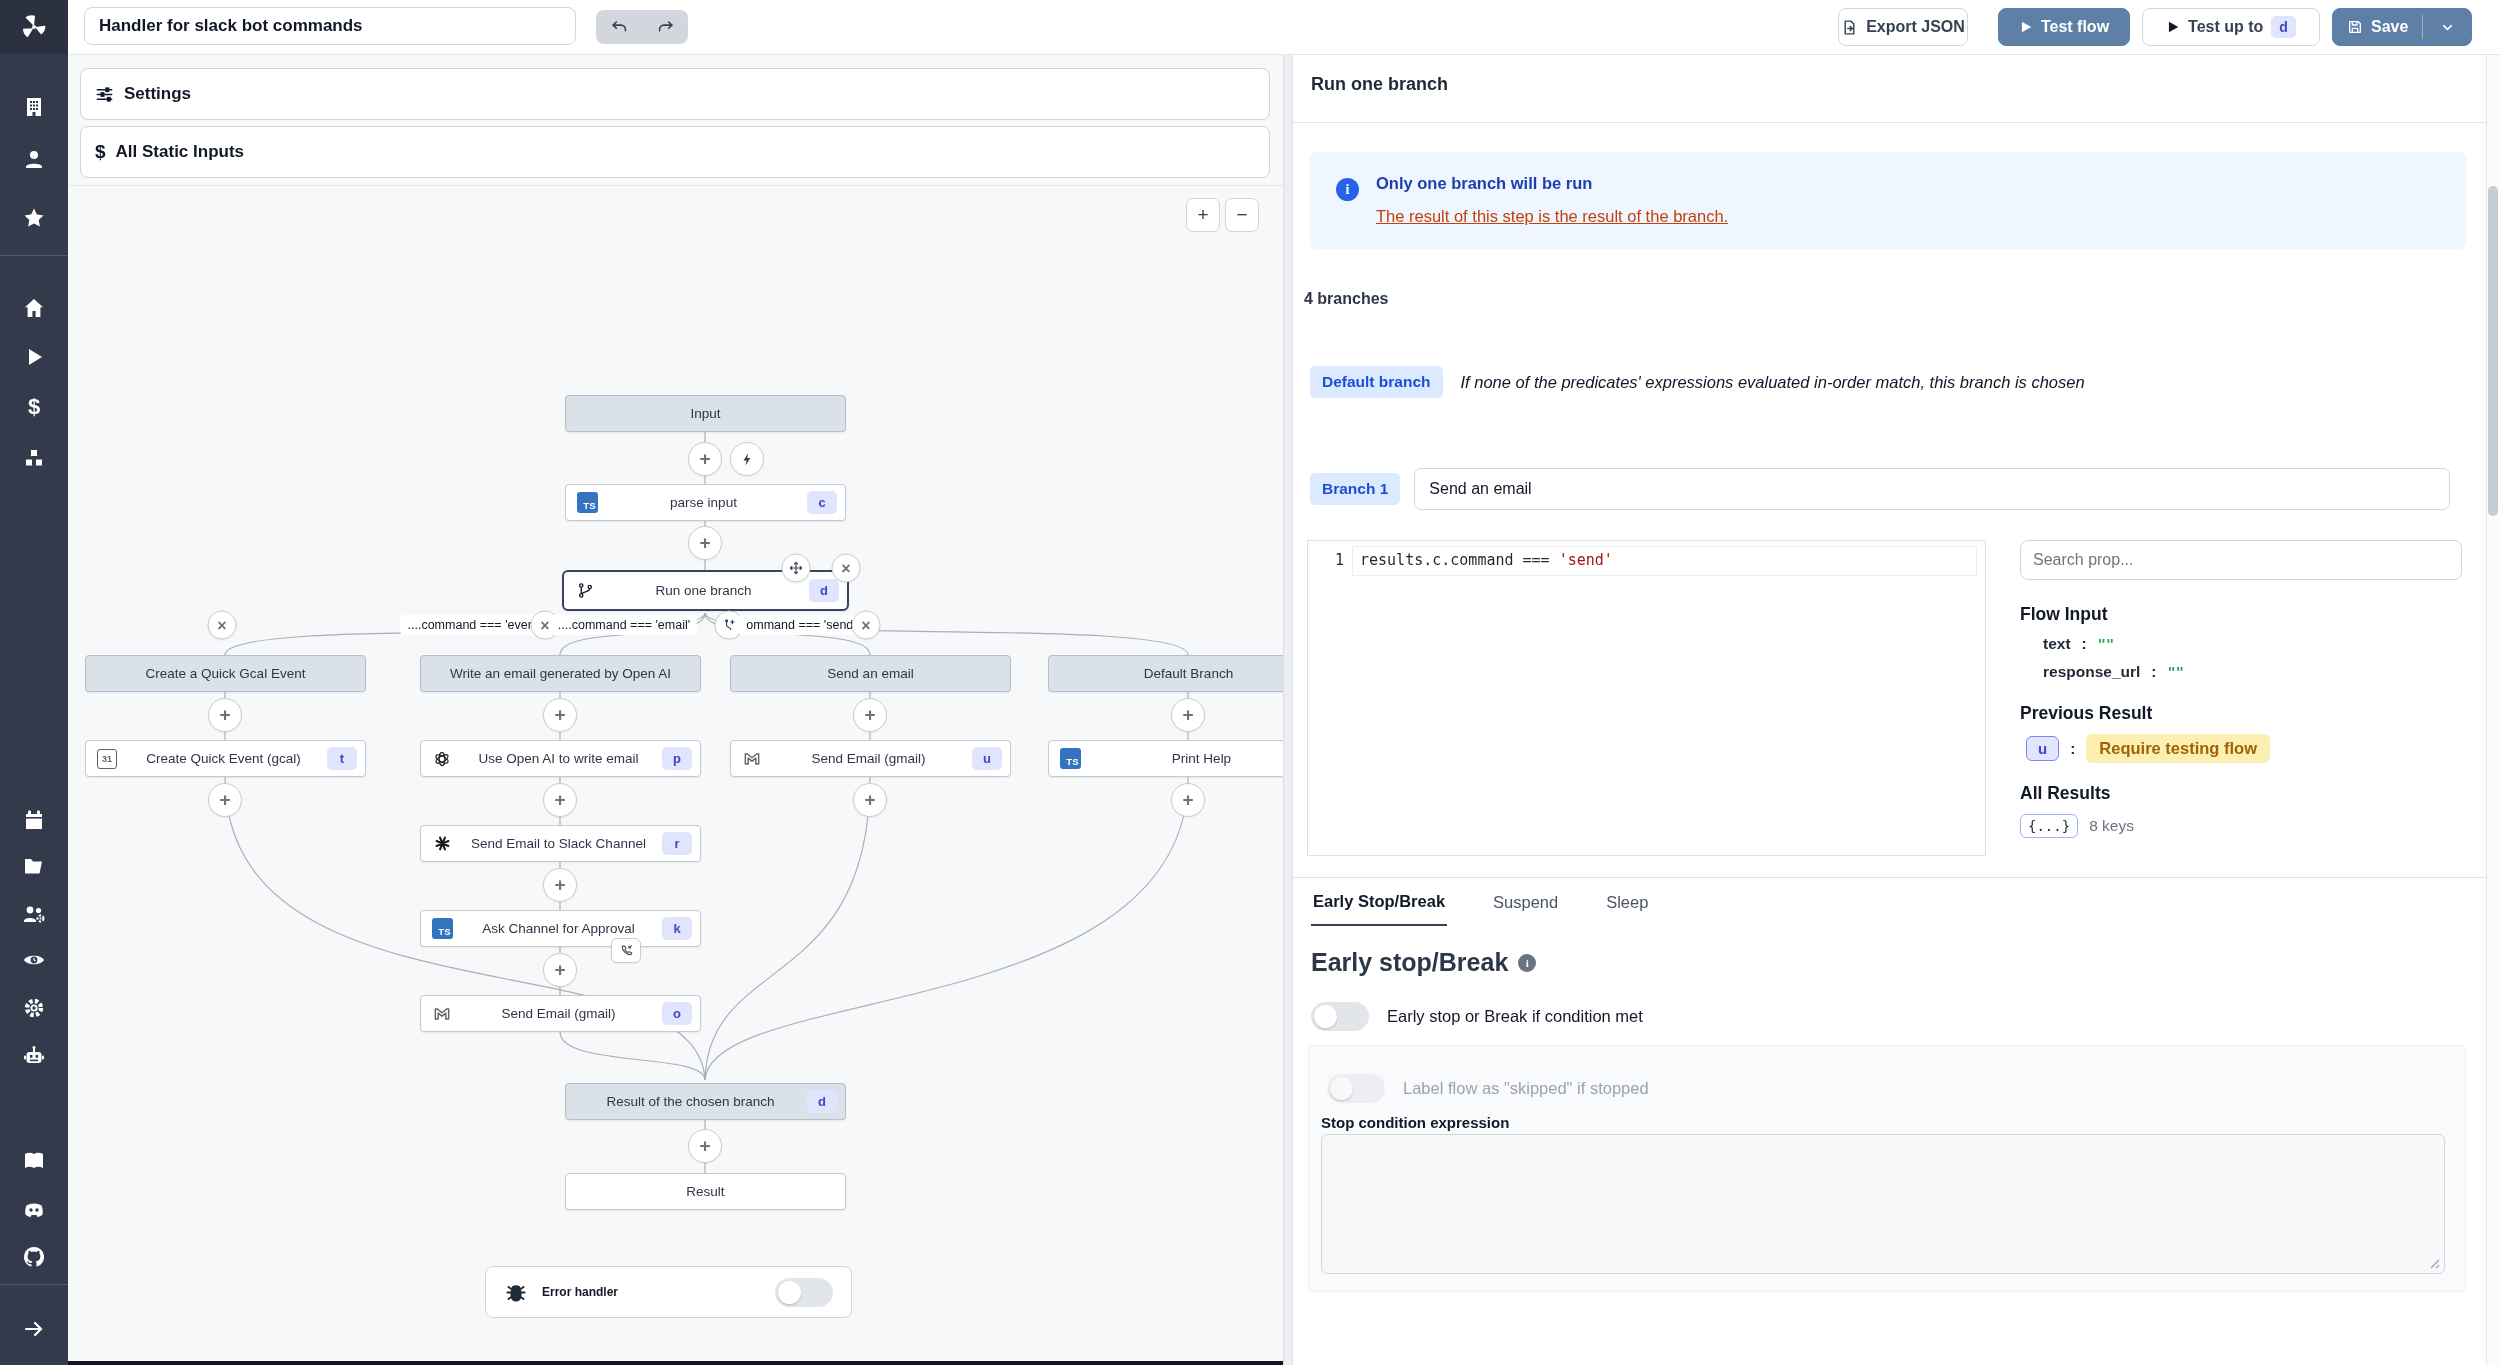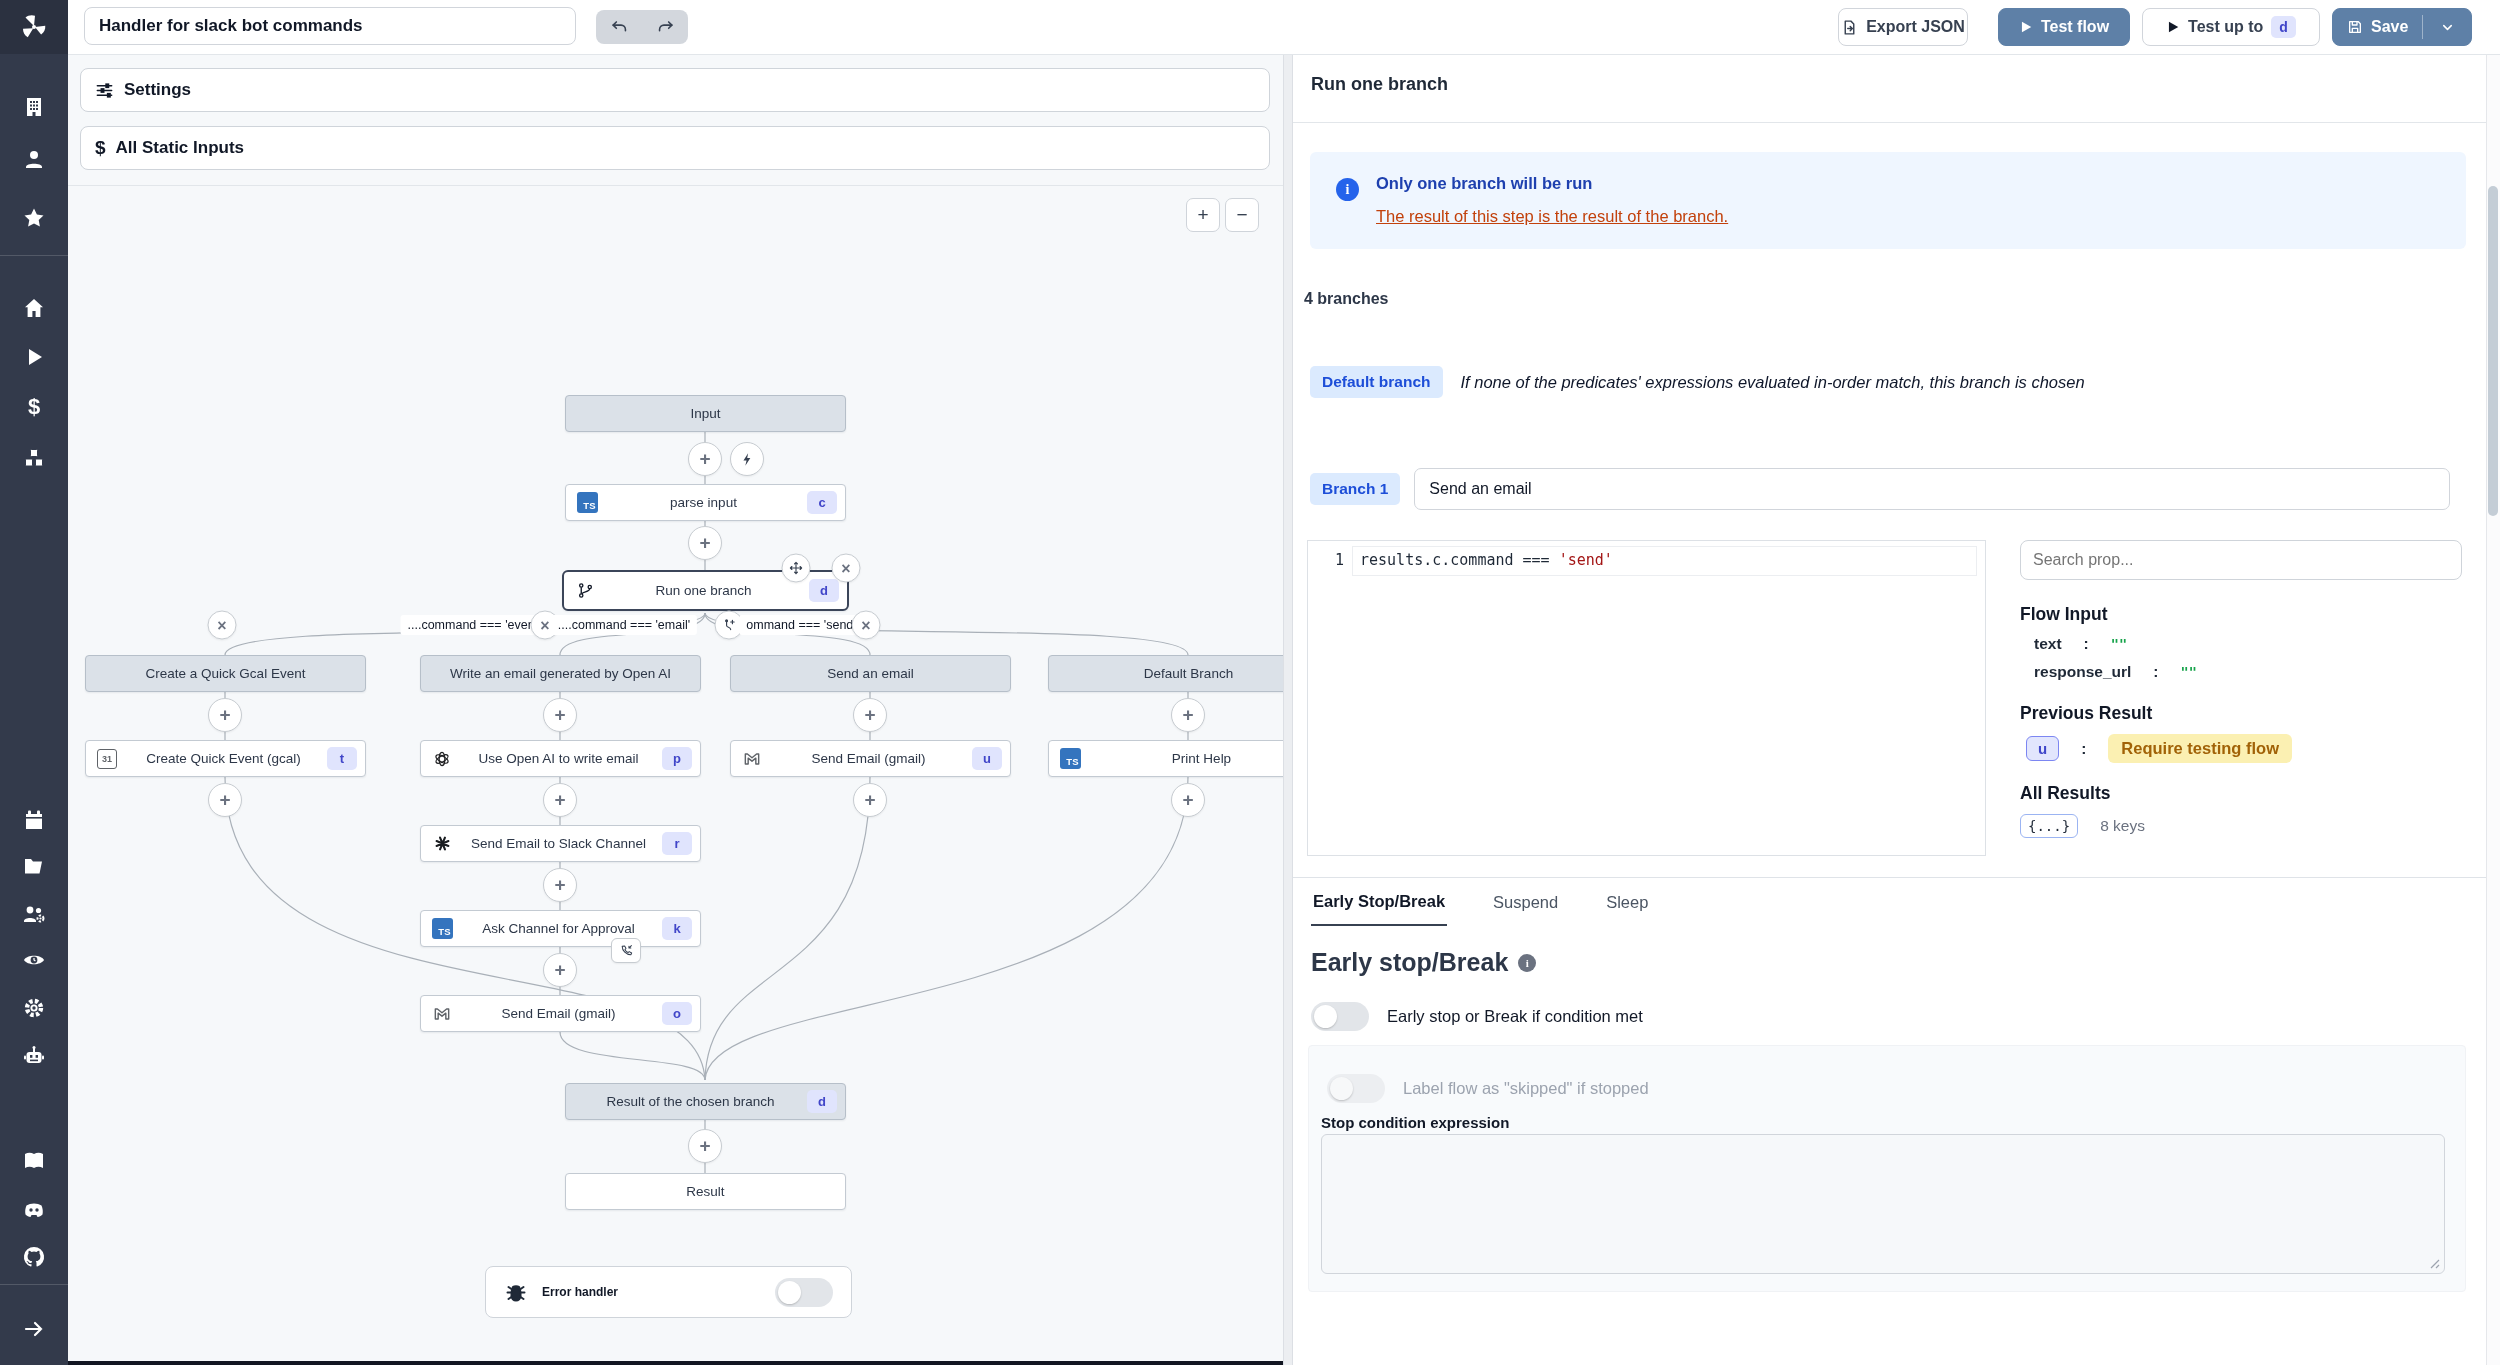--- a/index.html
+++ b/index.html
@@ -23,21 +23,21 @@
       border-radius:8px 0 0 8px;padding:0 14px;font-size:15px;font-weight:600;color:#374151;}
   #path-input{width:380px;height:36px;border:1px solid #d1d5db;border-radius:0 8px 8px 0;padding:0 12px;
       font-family:"DejaVu Sans Mono",monospace;font-size:14.5px;color:#111827;box-sizing:border-box;}
   .tb-btn{position:absolute;top:8px;height:38px;display:flex;align-items:center;justify-content:center;gap:8px;
       border-radius:8px;font-size:16px;font-weight:600;box-sizing:border-box;cursor:pointer;}
   .tb-white{background:#fff;border:1px solid #d1d5db;color:#374151;}
   .tb-blue{background:#5e80a7;color:#fff;border:1px solid #5e80a7;}
   .mini-badge{background:#e0e4fd;color:#4146c9;font-weight:700;font-size:14px;border-radius:5px;padding:3px 8px;}
   
   #flow{position:absolute;left:68px;top:54px;width:1215px;height:1311px;background:#f6f8fa;overflow:hidden;}
-  .panel-btn{position:absolute;left:12px;width:1190px;height:44px;background:#fff;border:1px solid #cfd4da;border-radius:8px;
+  .panel-btn{position:absolute;left:12px;width:1190px;height:52px;background:#fff;border:1px solid #cfd4da;border-radius:8px;
       display:flex;align-items:center;gap:10px;padding:0 14px;font-size:17px;font-weight:700;color:#111827;box-sizing:border-box;cursor:pointer;}
   #flow-sep{position:absolute;left:0;top:131px;width:1215px;height:1px;background:#e2e6ea;}
   .zoombtn{position:absolute;top:144px;width:34px;height:34px;background:#fff;border:1px solid #cfd4da;border-radius:7px;
       display:flex;align-items:center;justify-content:center;font-size:19px;color:#374151;cursor:pointer;box-sizing:border-box;}
   #edges{position:absolute;left:0;top:0;z-index:1;}
   .node{position:absolute;height:37px;background:#fff;border:1px solid #c3cad2;border-radius:4px;display:flex;align-items:center;
       padding:0 8px;box-shadow:0 1px 2px rgba(16,24,40,.07);font-size:13.5px;color:#2d3748;z-index:2;box-sizing:border-box;width:281px;cursor:pointer;}
   .node .lbl{flex:1;text-align:center;white-space:nowrap;overflow:hidden;}
   .node.hdr{background:#dbe1e8;border-color:#b6bfc9;}
   .node.sel{border:2px solid #3b4559;border-radius:6px;height:41px;}
@@ -79,21 +79,21 @@
   #branch1-input{width:1036px;height:42px;border:1px solid #d1d5db;border-radius:7px;padding:0 14px;font-size:16px;color:#111827;
       font-family:"Liberation Sans",sans-serif;box-sizing:border-box;}
   #codeed{position:absolute;left:14px;top:486px;width:679px;height:316px;background:#fff;border:1px solid #dde1e6;box-sizing:border-box;}
   #codeed .curline{position:absolute;left:44px;right:8px;top:5px;height:28px;border:1px solid #eceef1;}
   #codeed .gut{position:absolute;left:0;top:10px;width:36px;text-align:right;font-family:"DejaVu Sans Mono",monospace;font-size:15px;color:#1f2937;}
   #codeed .codeline{position:absolute;left:52px;top:10px;font-family:"DejaVu Sans Mono",monospace;font-size:15px;color:#1f2937;white-space:pre;}
   #codeed .str{color:#a31515;}
   #props{position:absolute;left:727px;top:486px;width:443px;height:337px;}
   #prop-search{width:442px;height:40px;border:1px solid #cfd4da;border-radius:8px;padding:0 12px;font-size:16px;color:#111827;box-sizing:border-box;font-family:"Liberation Sans",sans-serif;}
   .prop-h{font-size:17.5px;font-weight:700;color:#111827;}
-  .prop-row{display:flex;align-items:center;gap:22px;margin:10px 0 0 14px;}
+  .prop-row{display:flex;align-items:center;gap:11px;margin:10px 0 0 23px;}
   .pkey{font-size:15.5px;font-weight:600;color:#1f2937;}
   .pcolon{font-size:15.5px;font-weight:600;color:#1f2937;}
   .pval{font-family:"DejaVu Sans Mono",monospace;font-size:13.5px;color:#16a34a;font-weight:700;}
   .keychip{background:#e2e6fd;border:1.5px solid #7c86f2;color:#3f46c9;font-weight:700;font-size:15px;border-radius:6px;padding:3px 11px;}
   .yellowpill{background:#fbf0b2;color:#a16207;font-weight:600;font-size:16.5px;border-radius:6px;padding:5px 13px;}
   .jsonchip{border:1.5px solid #9bb4f2;color:#1f2937;font-family:"DejaVu Sans Mono",monospace;font-size:14px;border-radius:6px;padding:3px 7px;background:#fff;}
   .graytext{color:#6b7280;font-size:15.5px;}
   #insp-hr2{position:absolute;left:0;top:823px;width:1193px;height:1px;background:#dfe3e8;}
   #tabs{position:absolute;left:18px;top:824px;height:49px;display:flex;gap:44px;align-items:center;}
   .tab{font-size:16.5px;color:#4b5563;padding:13px 2px;cursor:pointer;}

